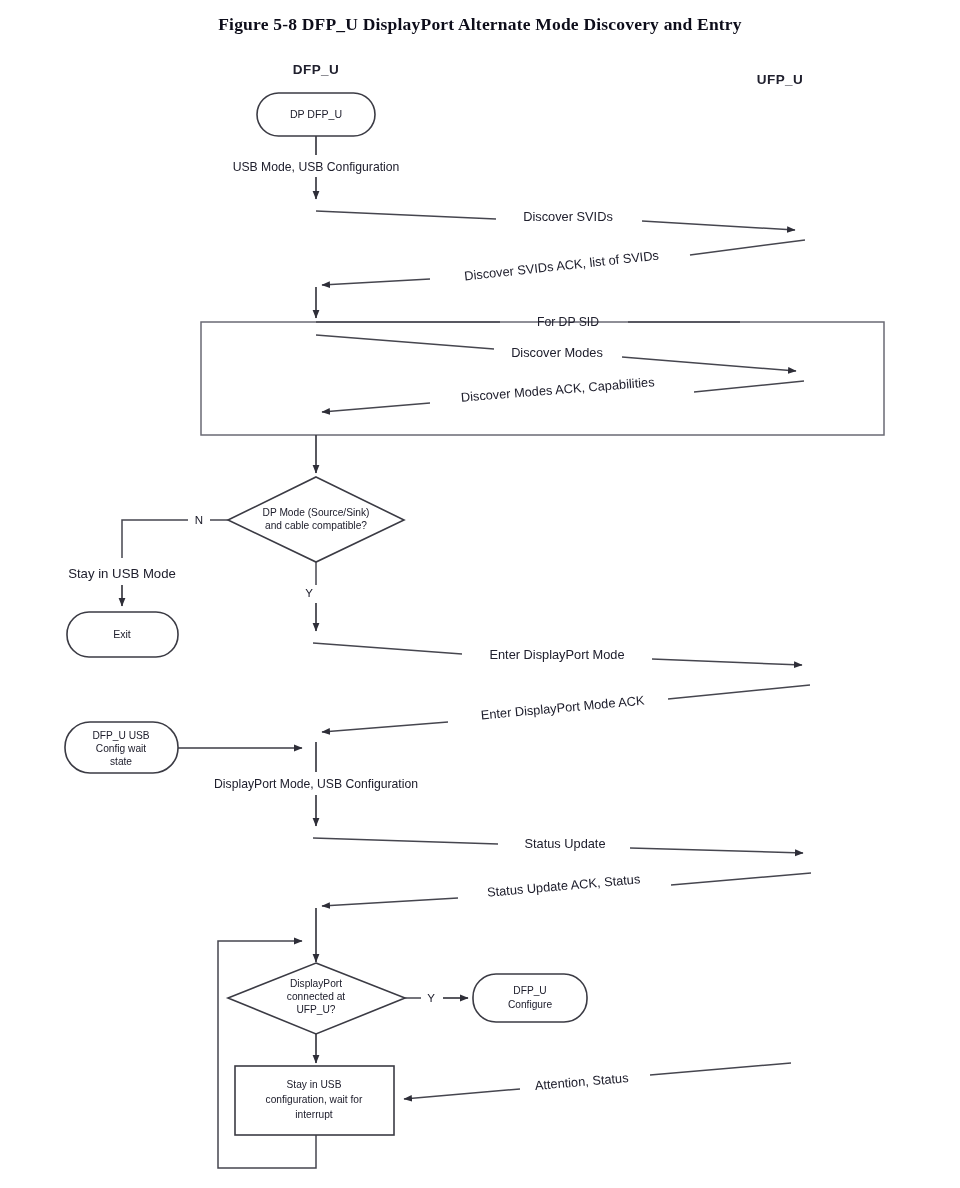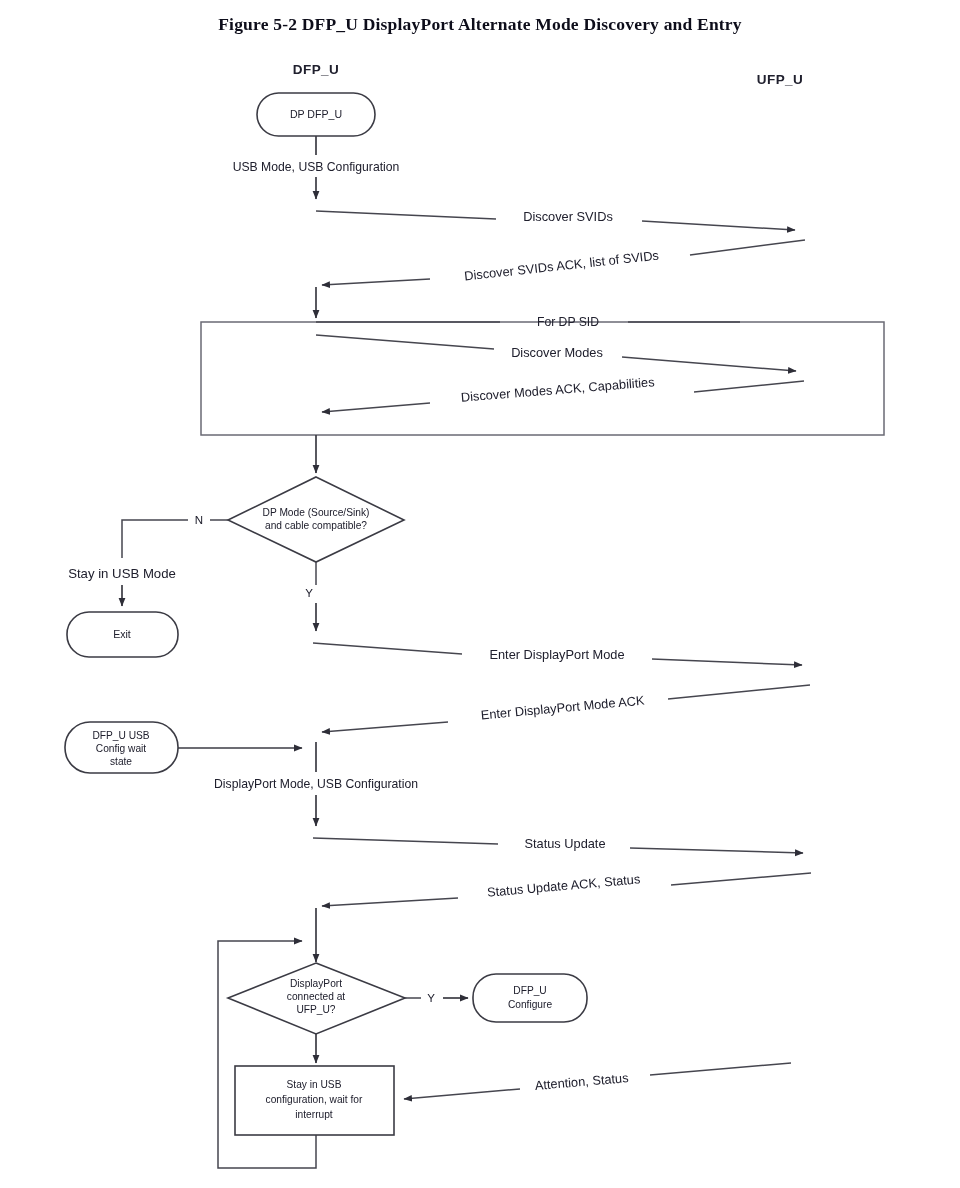--- a/index.html
+++ b/index.html
@@ -85,21 +85,21 @@
     fill: none;
     stroke: #6a6a74;
     stroke-width: 1.5;
   }
 </style>
 </head>
 <body>
 
 <div id="figure-root">
 
-  <div class="fig-title">Figure 5-2 DFP_U DisplayPort Alternate Mode Discovery and Entry</div>
+  <div class="fig-title">Figure 5-8 DFP_U DisplayPort Alternate Mode Discovery and Entry</div>
 
   <svg id="diagram" viewBox="0 0 960 1188">
     <defs>
       <marker id="ah" markerWidth="9" markerHeight="9" refX="8" refY="4" orient="auto" markerUnits="userSpaceOnUse">
         <path d="M0,0.6 L8.6,4 L0,7.4 z" fill="#2e2e38"></path>
       </marker>
       <marker id="ah-sm" markerWidth="8" markerHeight="8" refX="7.2" refY="3.6" orient="auto" markerUnits="userSpaceOnUse">
         <path d="M0,0.5 L7.6,3.6 L0,6.7 z" fill="#2e2e38"></path>
       </marker>
     </defs>

